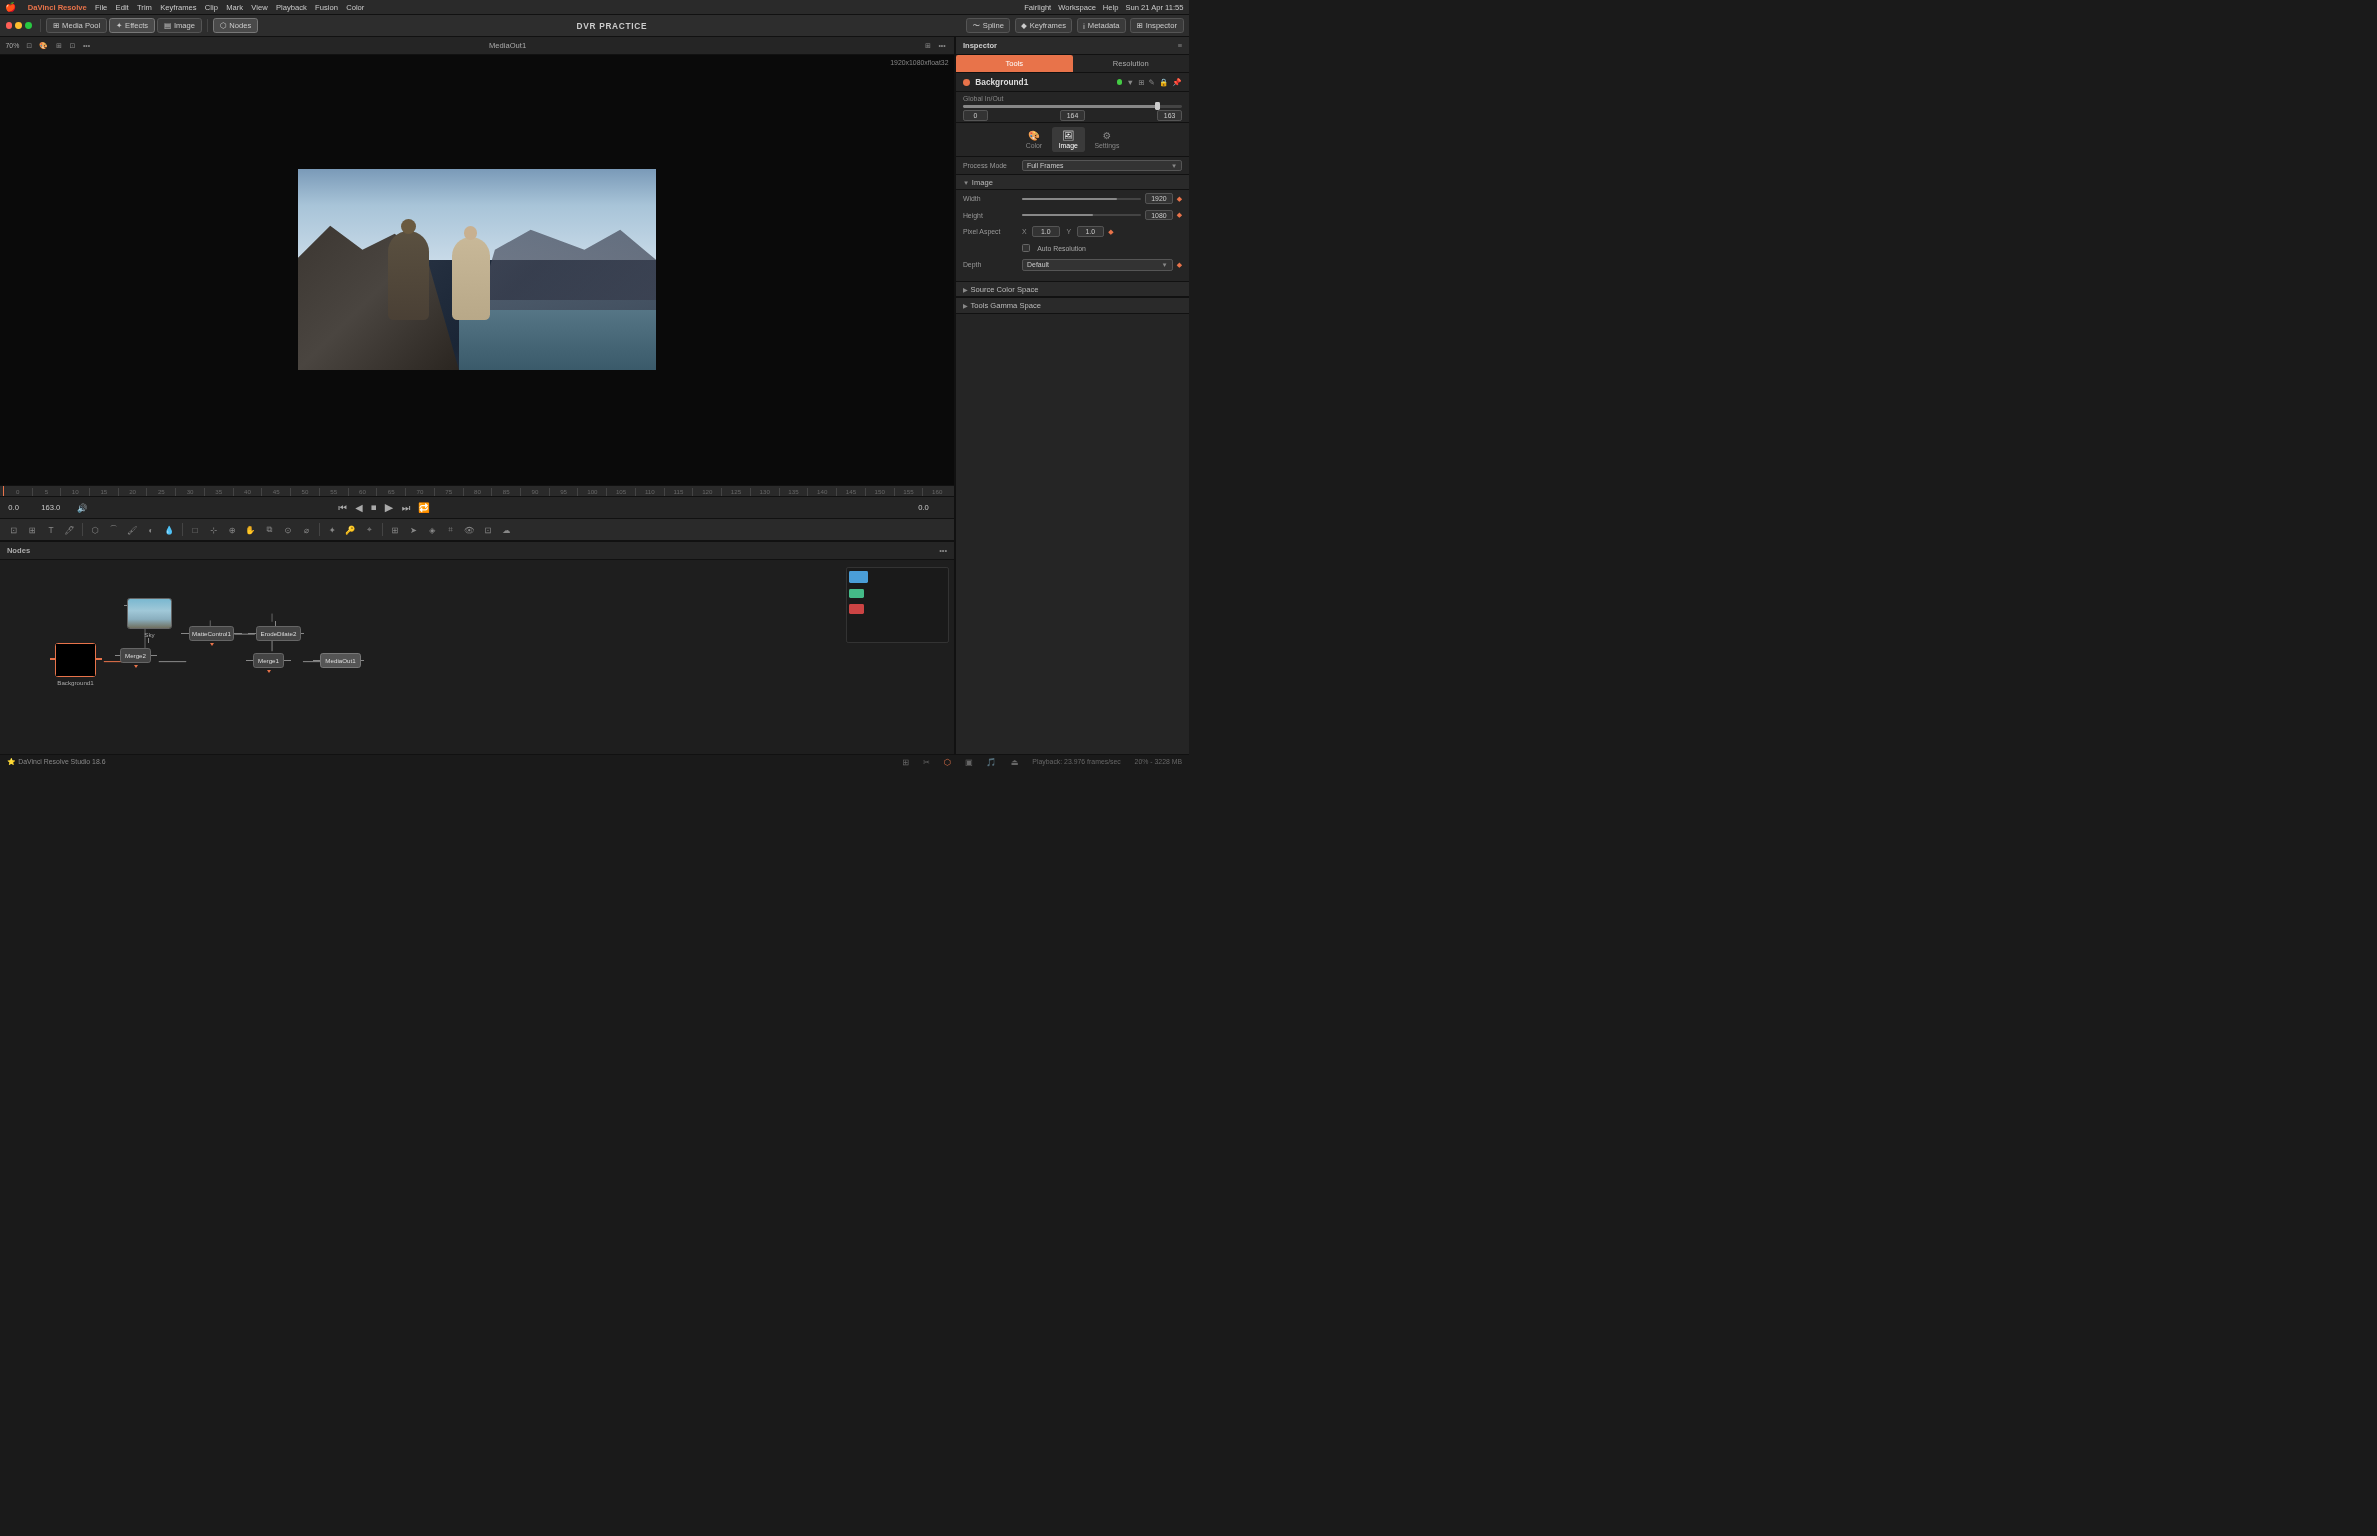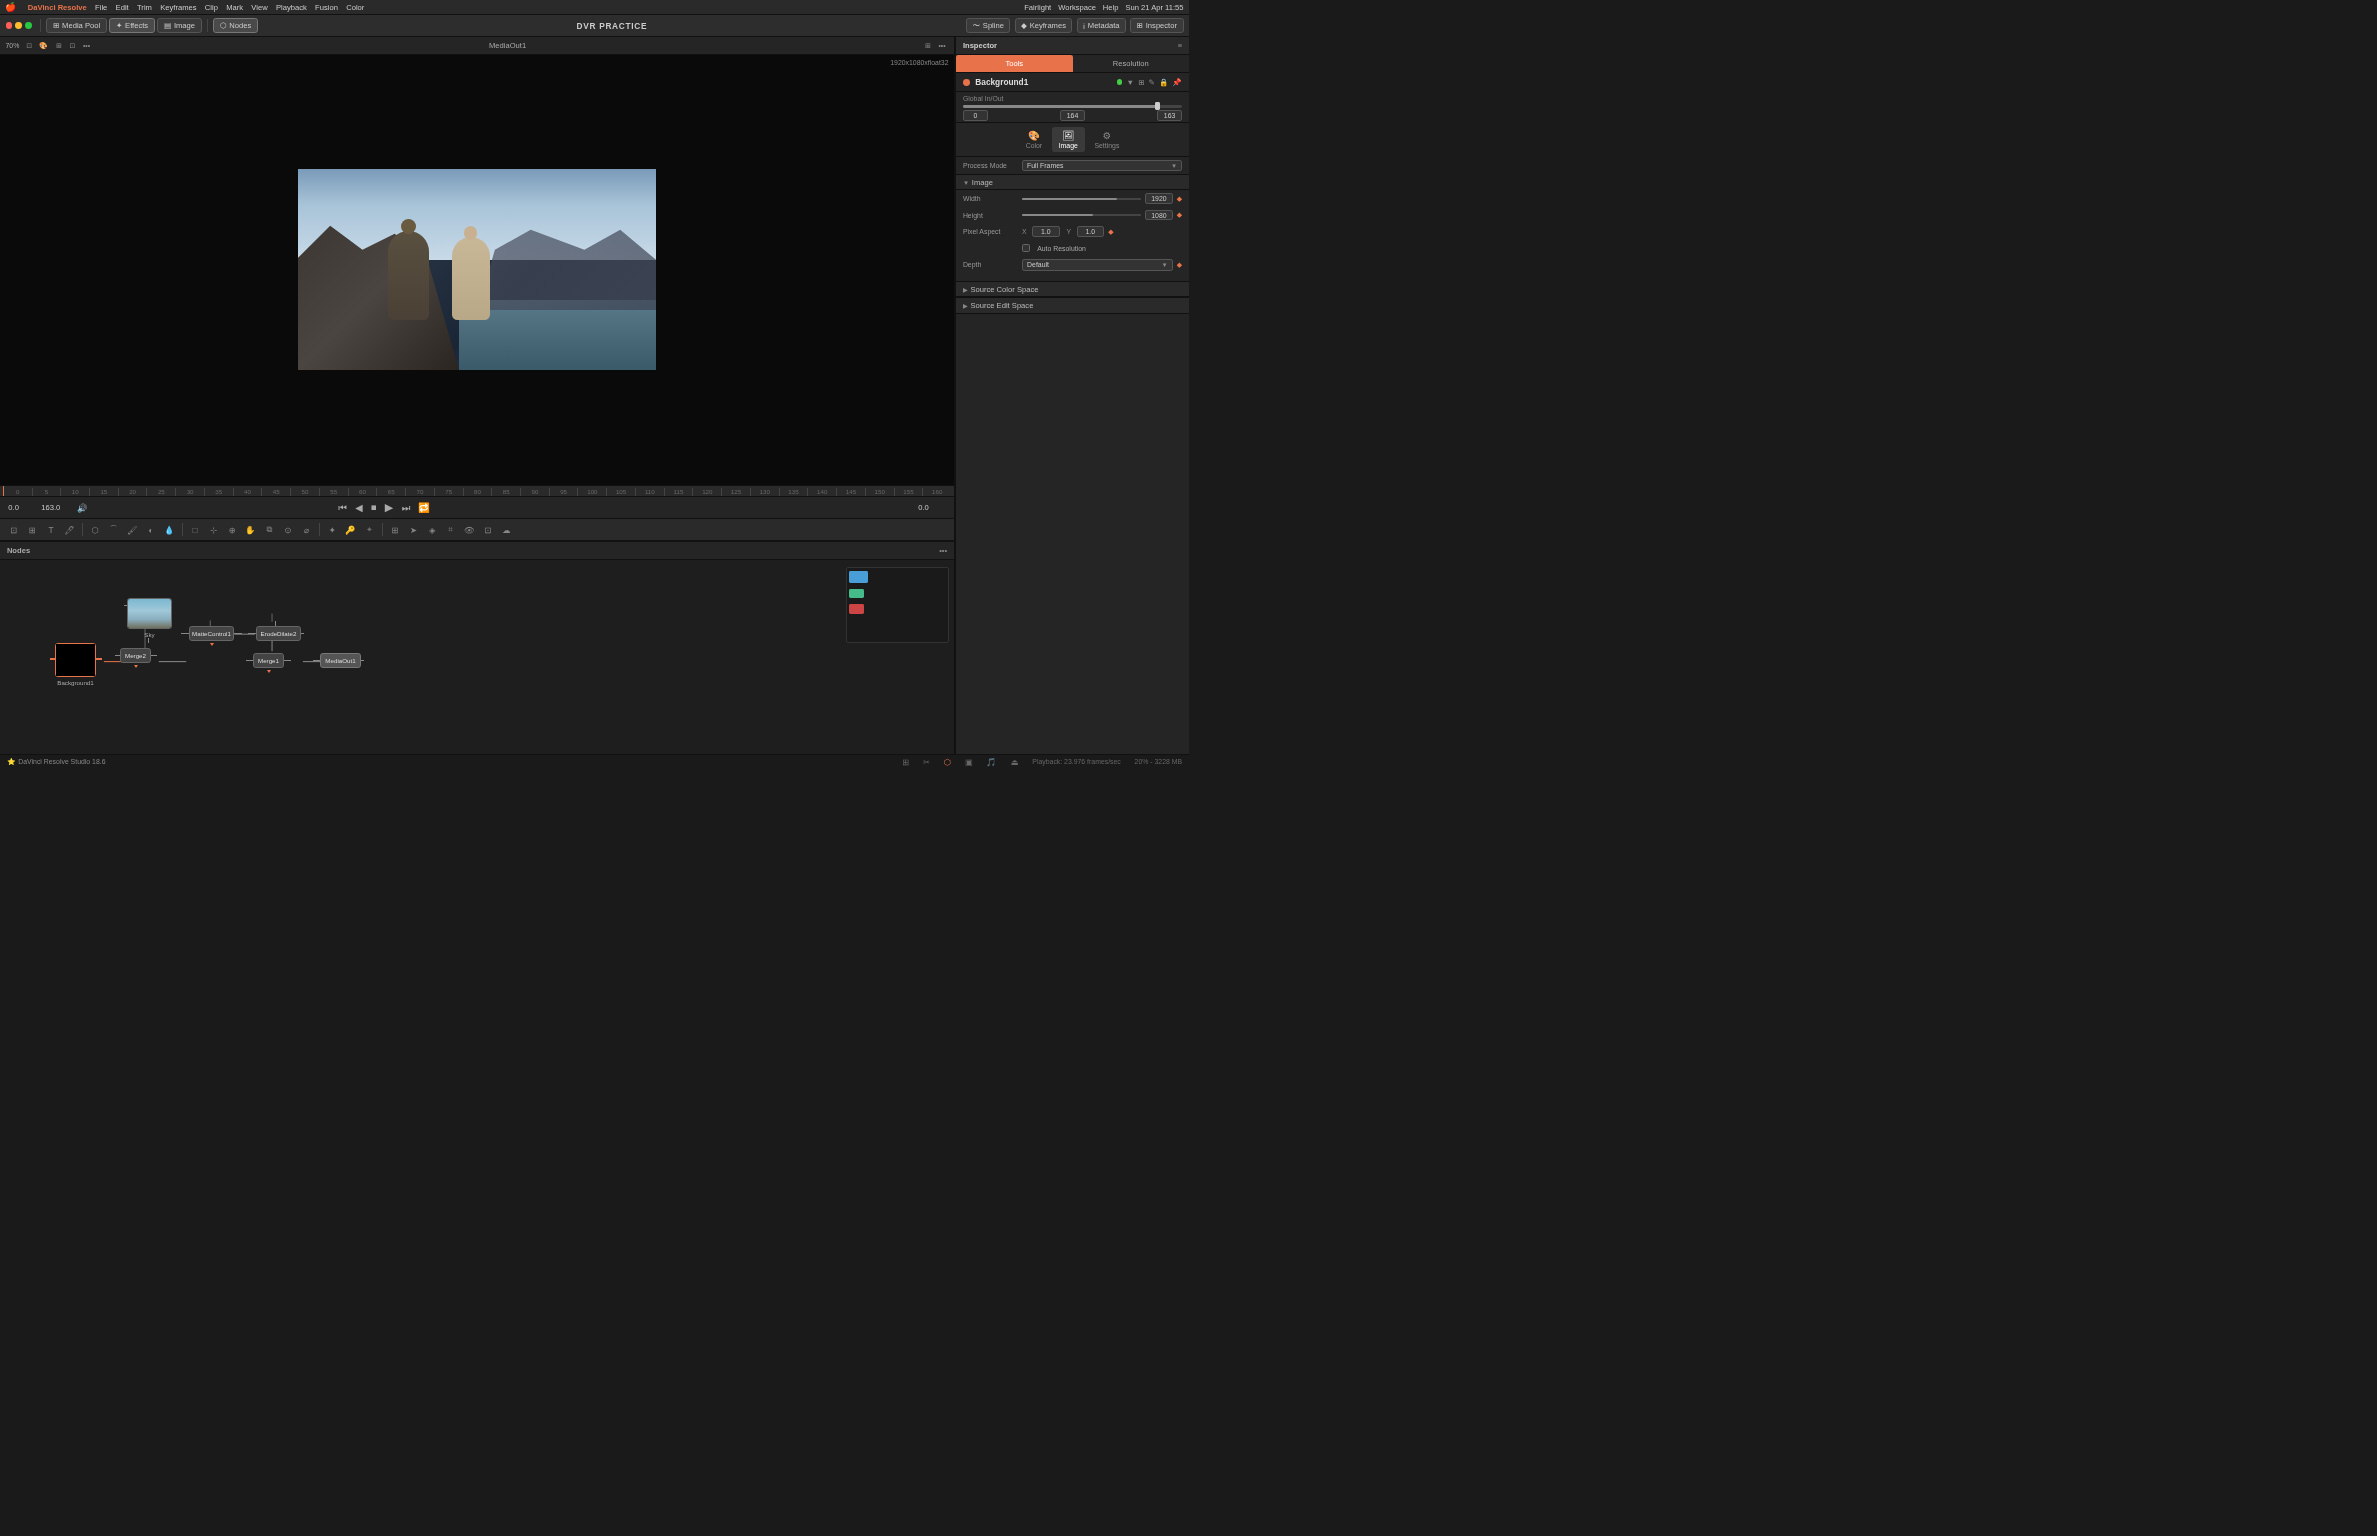--- a/index.html
+++ b/index.html
@@ -1066,21 +1066,21 @@
       <span class="insp-diamond">◆</span>
     </div>
 
     <div class="insp-section-header" style="margin-top:8px;">
       <span class="insp-chevron">▶</span>
       <span class="insp-section-label">Source Color Space</span>
     </div>
 
     <div class="insp-section-header">
       <span class="insp-chevron">▶</span>
-      <span class="insp-section-label">Source Edit Space</span>
+      <span class="insp-section-label">Tools Gamma Space</span>
     </div>
 
   </div>
 
 </div>
 
 <div style="position:absolute;bottom:0;left:0;right:234px;height:13.8px;background:#1a1a1a;display:flex;align-items:center;padding:0 6.9px;border-top:0.7px solid #111;">
   <span style="color:#666;font-size:6.9px;">[Background1.Gamut.GammaSpaceNest]</span>
   <div style="display:flex;gap:13.8px;margin-left:auto;align-items:center;">
 

